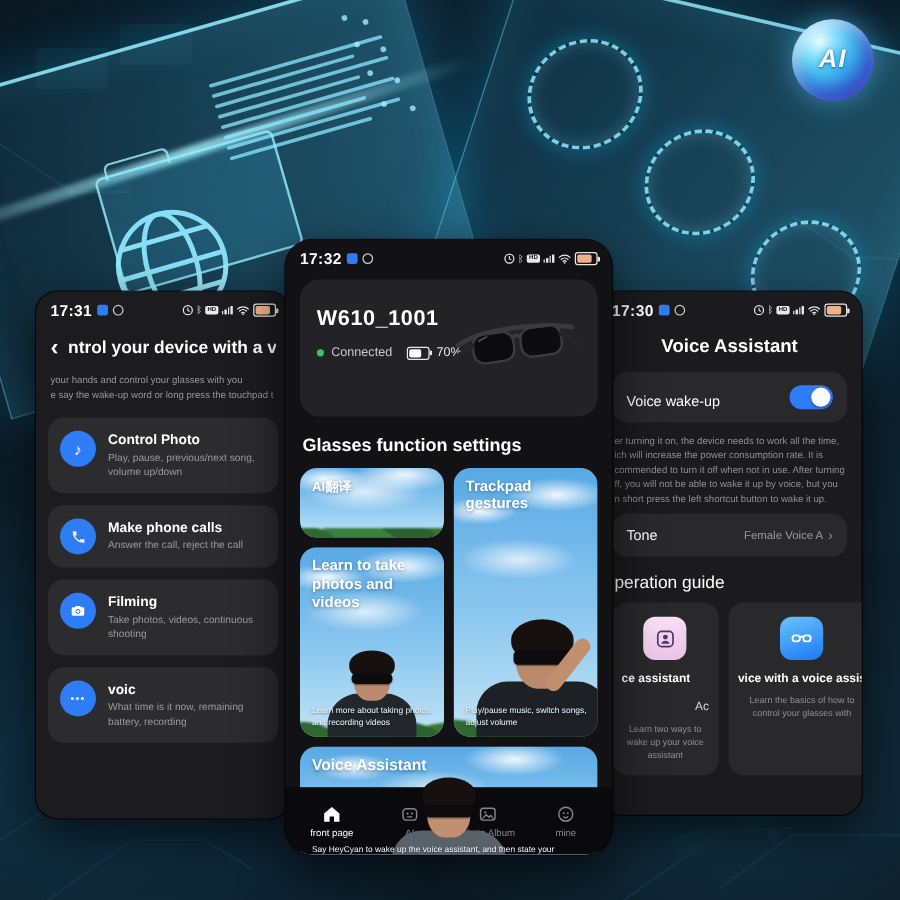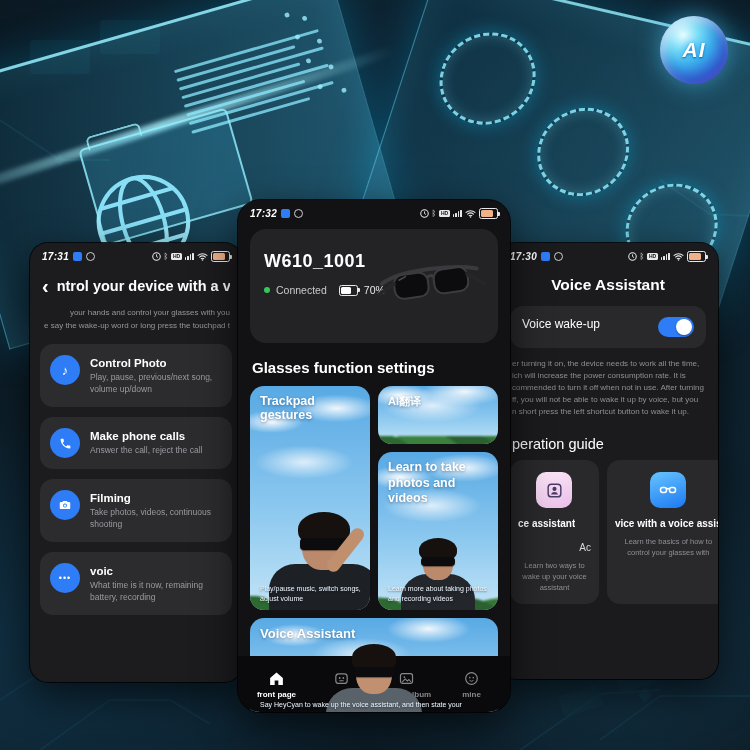--- a/index.html
+++ b/index.html
@@ -36,39 +36,39 @@
     box-shadow:0 0 24px rgba(80,200,255,.55), inset -6px -8px 18px rgba(60,40,160,.55), inset 4px 6px 10px rgba(255,255,255,.6);
     display:flex;align-items:center;justify-content:center;}
   .ai-badge span{color:#fff;font-weight:bold;font-size:21px;letter-spacing:1px;text-shadow:0 0 8px rgba(0,140,255,.9),0 1px 2px rgba(0,60,120,.8);font-style:italic;}
   
   .phone{position:absolute;border-radius:18px;background:#17171a;box-shadow:0 14px 40px rgba(0,0,0,.65),0 0 0 1px rgba(0,0,0,.8);color:#fff;overflow:hidden;}
   #phone-left{left:30px;top:243px;width:212px;height:439px;z-index:2;background:#1c1c1f;}
   #phone-center{left:238px;top:200px;width:272px;height:512px;z-index:3;background:#121214;border-radius:22px;}
   #phone-right{left:498px;top:243px;width:220px;height:436px;z-index:2;background:#1b1b1e;}
   
   .sbar{display:flex;align-items:center;justify-content:space-between;padding:8px 12px 2px;}
-  .sbar .time{font-size:10px;font-weight:bold;letter-spacing:.3px;font-style:italic;}
+  .sbar .time{font-size:13px;font-weight:bold;letter-spacing:.3px;}
   .sbar .lchips{display:flex;align-items:center;gap:4px;}
   .chip-b{width:9px;height:9px;border-radius:2px;background:#2e7cf6;}
   .chip-c{width:9px;height:9px;border-radius:50%;border:1.4px solid #cfcfd4;box-sizing:border-box;}
   .sicons{display:flex;align-items:center;gap:3px;}
   .sicon{display:block;}
   .bt{font-size:8px;color:#e8e8ec;font-family:"DejaVu Sans",sans-serif;}
   .hd{font-size:5px;font-weight:bold;color:#121214;background:#e8e8ec;border-radius:1.5px;padding:0 1.5px;line-height:7px;}
   .sig{display:flex;align-items:flex-end;gap:1px;}
   .sig i{width:1.6px;background:#e8e8ec;border-radius:.5px;display:block;}
   .sig i:nth-child(1){height:3px}.sig i:nth-child(2){height:4.5px}.sig i:nth-child(3){height:6px}.sig i:nth-child(4){height:7.5px}
   .batt{position:relative;width:17px;height:9px;border:1px solid #e8e8ec;border-radius:2.5px;}
   .batt:after{content:'';position:absolute;right:-3px;top:2.5px;width:1.8px;height:4px;background:#e8e8ec;border-radius:0 1px 1px 0;}
   .batt i{position:absolute;left:1px;top:1px;bottom:1px;width:72%;background:#f0b089;border-radius:1.5px;}
   
   .lp-head{display:flex;align-items:center;gap:8px;padding:14px 12px 4px;}
   .back{font-size:20px;line-height:16px;color:#fff;font-weight:bold;cursor:pointer;}
   .lp-title{font-size:14.5px;font-weight:bold;white-space:nowrap;overflow:hidden;}
-  .lp-desc{padding:8px 12px 2px;color:#96969b;font-size:8px;line-height:1.65;text-align:right;}
+  .lp-desc{padding:8px 12px 2px;color:#96969b;font-size:8px;line-height:1.65;}
   .lp-desc div{white-space:nowrap;overflow:hidden;}
   .lp-list{padding:10px 10px 0;}
   .lcard{display:flex;align-items:flex-start;gap:10px;background:#2c2c2f;border-radius:13px;padding:11px 10px;margin-bottom:10px;cursor:pointer;}
   .lico{flex:0 0 30px;width:30px;height:30px;border-radius:50%;background:#2e7cf6;display:flex;align-items:center;justify-content:center;color:#fff;}
   .ltxt{min-width:0;}
   .ltitle{font-size:11.5px;font-weight:bold;margin:2px 0 3px;}
   .lsub{font-size:8.5px;color:#9a9aa0;line-height:1.4;}
   .dots{letter-spacing:1px;font-size:9px;}
   
   .devcard{margin:8px 12px 0;background:#232326;border-radius:16px;padding:16px 14px;position:relative;height:82px;cursor:pointer;}
@@ -111,27 +111,27 @@
   .person.big .p-glasses{top:20px;height:12px;}
   .person.big .p-body{width:110px;height:52px;background:#1d2126;}
   .p-arm{position:absolute;width:13px;height:52px;background:#c08f6e;border-radius:7px;right:-6px;top:6px;transform:rotate(38deg);}
   .person.man .p-body{background:#596169;}
   .person.man{width:120px;}
   .person.man .p-head{width:36px;height:44px;background:#c09070;}
   .person.man .p-hair{height:26px;border-radius:50% 50% 30% 30%;}
   .person.man .p-glasses{top:17px;height:10px;}
   .person.man .p-body{width:96px;height:42px;}
   
-  .tabbar{position:absolute;left:0;right:0;bottom:0;height:56px;background:#0a0a0c;display:flex;align-items:center;justify-content:space-around;padding:0 6px;font-weight:bold;}
+  .tabbar{position:absolute;left:0;right:0;bottom:0;height:56px;background:#0a0a0c;display:flex;align-items:center;justify-content:space-around;padding:0 6px;}
   .tab{display:flex;flex-direction:column;align-items:center;gap:3px;color:#86868c;cursor:pointer;min-width:50px;}
   .tab.active{color:#ffffff;}
   .tab span{font-size:8px;}
   
   .rp-title{text-align:center;font-size:15.5px;font-weight:bold;padding:12px 0 10px;}
-  .rcard{margin:2px 12px 0;background:#29292c;border-radius:13px;padding:11px 12px;display:flex;align-items:flex-start;justify-content:space-between;cursor:pointer;}
+  .rcard{margin:2px 12px 0;background:#29292c;border-radius:13px;padding:11px 12px;display:flex;align-items:flex-end;justify-content:space-between;cursor:pointer;}
   .rlabel{font-size:12px;}
   .toggle{width:36px;height:20px;border-radius:10px;background:#2e7cf6;position:relative;flex:0 0 auto;cursor:pointer;}
   .toggle i{position:absolute;right:2px;top:2px;width:16px;height:16px;border-radius:50%;background:#fff;box-shadow:0 1px 2px rgba(0,0,0,.35);}
   .note{padding:10px 14px 4px;color:#8e8e95;font-size:8px;line-height:1.5;}
   .note div{white-space:nowrap;overflow:hidden;}
   .tone-val{display:flex;align-items:center;gap:4px;color:#9a9aa1;font-size:9.5px;}
   .chev{color:#8b8b92;font-size:12px;}
   .guide-title{font-size:14.5px;font-weight:normal;padding:14px 14px 8px;}
   .ggrid{display:grid;grid-template-columns:1fr 1fr 1fr 1fr;gap:8px;padding:0 12px;}
   .gcard{background:#29292c;border-radius:13px;padding:12px 8px 10px;text-align:center;cursor:pointer;}
@@ -352,49 +352,49 @@
           <path d="M96 28 L112 40" stroke="#26262a" stroke-width="4" stroke-linecap="round"></path>
           <path d="M27 25 l8 -3" stroke="#5a5a60" stroke-width="1.5" opacity=".8"></path>
         </g>
       </svg>
     </div>
 
     <div class="sect">Glasses function settings</div>
 
     <div class="grid">
       <div class="gcol">
+        <div class="photo card-ai">
+          <div class="ptitle" style="font-size:11px">AI翻译</div>
+        </div>
+        <div class="photo card-learn">
+          <div class="ptitle" style="font-size:12.5px;line-height:1.25">Learn to take photos and videos</div>
+          <div class="person">
+            <div class="p-head">
+                <div class="p-hair"></div>
+                <div class="p-glasses"></div>
+              </div>
+            <div class="p-body"></div>
+          </div>
+          <div class="psub">Learn more about taking photos and recording videos</div>
+        </div>
+      </div>
+      <div class="gcol">
         <div class="photo card-track">
           <div class="ptitle" style="font-size:12.5px">Trackpad gestures</div>
           <div class="person big">
             <div class="p-head">
                 <div class="p-hair"></div>
                 <div class="p-glasses"></div>
                 <div class="p-arm"></div>
               </div>
             <div class="p-body"></div>
           </div>
           <div class="psub">Play/pause music, switch songs, adjust volume</div>
         </div>
       </div>
-      <div class="gcol">
-        <div class="photo card-ai">
-          <div class="ptitle" style="font-size:11px">AI翻译</div>
-        </div>
-        <div class="photo card-learn">
-          <div class="ptitle" style="font-size:12.5px;line-height:1.25">Learn to take photos and videos</div>
-          <div class="person">
-            <div class="p-head">
-                <div class="p-hair"></div>
-                <div class="p-glasses"></div>
-              </div>
-            <div class="p-body"></div>
-          </div>
-          <div class="psub">Learn more about taking photos and recording videos</div>
-        </div>
-      </div>
     </div>
 
     <div class="photo card-voice">
       <div class="ptitle" style="font-size:13px">Voice Assistant</div>
       <div class="person man">
         <div class="p-head">
             <div class="p-hair"></div>
             <div class="p-glasses"></div>
           </div>
         <div class="p-body"></div>
@@ -478,20 +478,27 @@
     </div>
 
     <div class="note">
       <div>er turning it on, the device needs to work all the time,</div>
       <div>ich will increase the power consumption rate. It is</div>
       <div>commended to turn it off when not in use. After turning</div>
       <div>ff, you will not be able to wake it up by voice, but you</div>
       <div>n short press the left shortcut button to wake it up.</div>
     </div>
 
+    <div class="rcard">
+      <span class="rlabel">Tone</span>
+      <span class="tone-val">
+        <span>Female Voice A</span>
+        <span class="chev">›</span>
+      </span>
+    </div>
 
     <div class="guide-title">peration guide</div>
 
     <div class="ggrid">
       <div class="gcard">
         <div class="tile pink">
           <svg width="19" height="19" viewBox="0 0 24 24">
               <rect x="4" y="4" width="16" height="16" rx="4" fill="none" stroke="currentColor" stroke-width="1.8"></rect>
               <circle cx="12" cy="10" r="2.6" fill="currentColor"></circle>
               <path d="M7.5 17c.8-2.2 2.4-3.2 4.5-3.2s3.7 1 4.5 3.2" fill="currentColor"></path>

